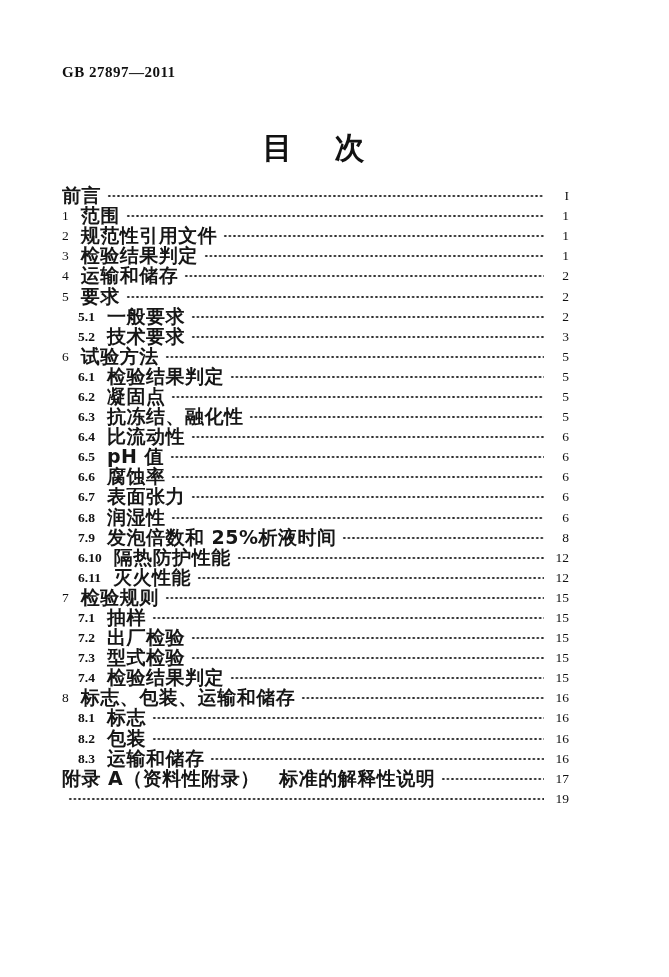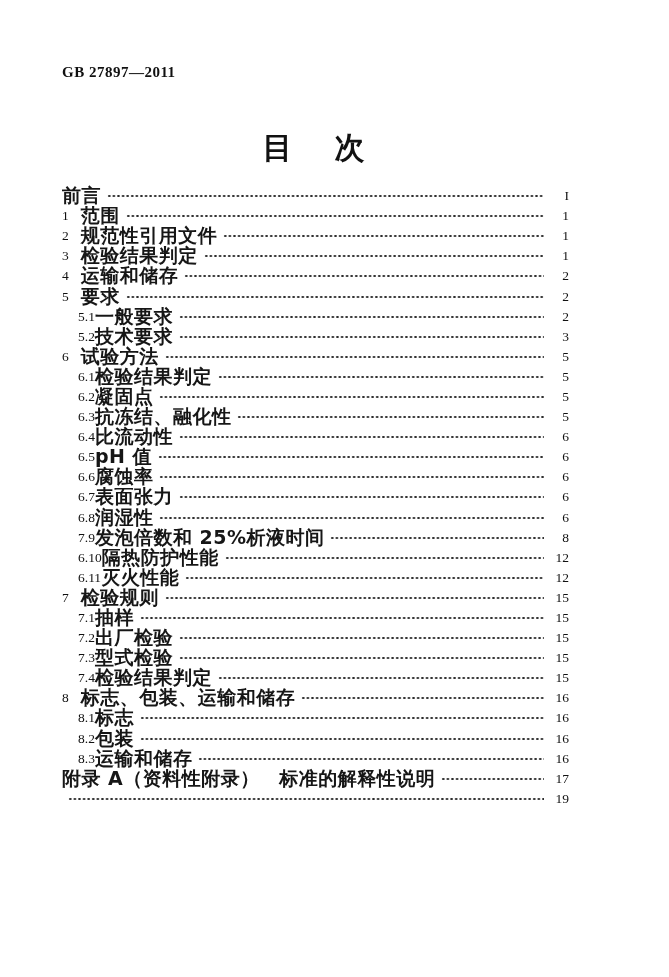--- a/index.html
+++ b/index.html
@@ -46,21 +46,21 @@
     font-size: 13.5px;
     white-space: nowrap;
   }
   .row.lvl1 { padding-left: 16px; }
   .num {
     font-family: "Liberation Serif", serif;
     font-size: 13.5px;
     color: #111;
     margin-right: 12px;
   }
-  .row.lvl1 .num { margin-right: 0; }
+  .row.lvl1 .num { margin-right: 12px; font-weight: bold; }
   .lbl {
     font-weight: 700;
     font-size: 19px;
     color: #161616;
     letter-spacing: 0.5px;
   }
   .dots {
     flex: 1;
     height: 14px;
     margin: 0 5px 0 6px;

